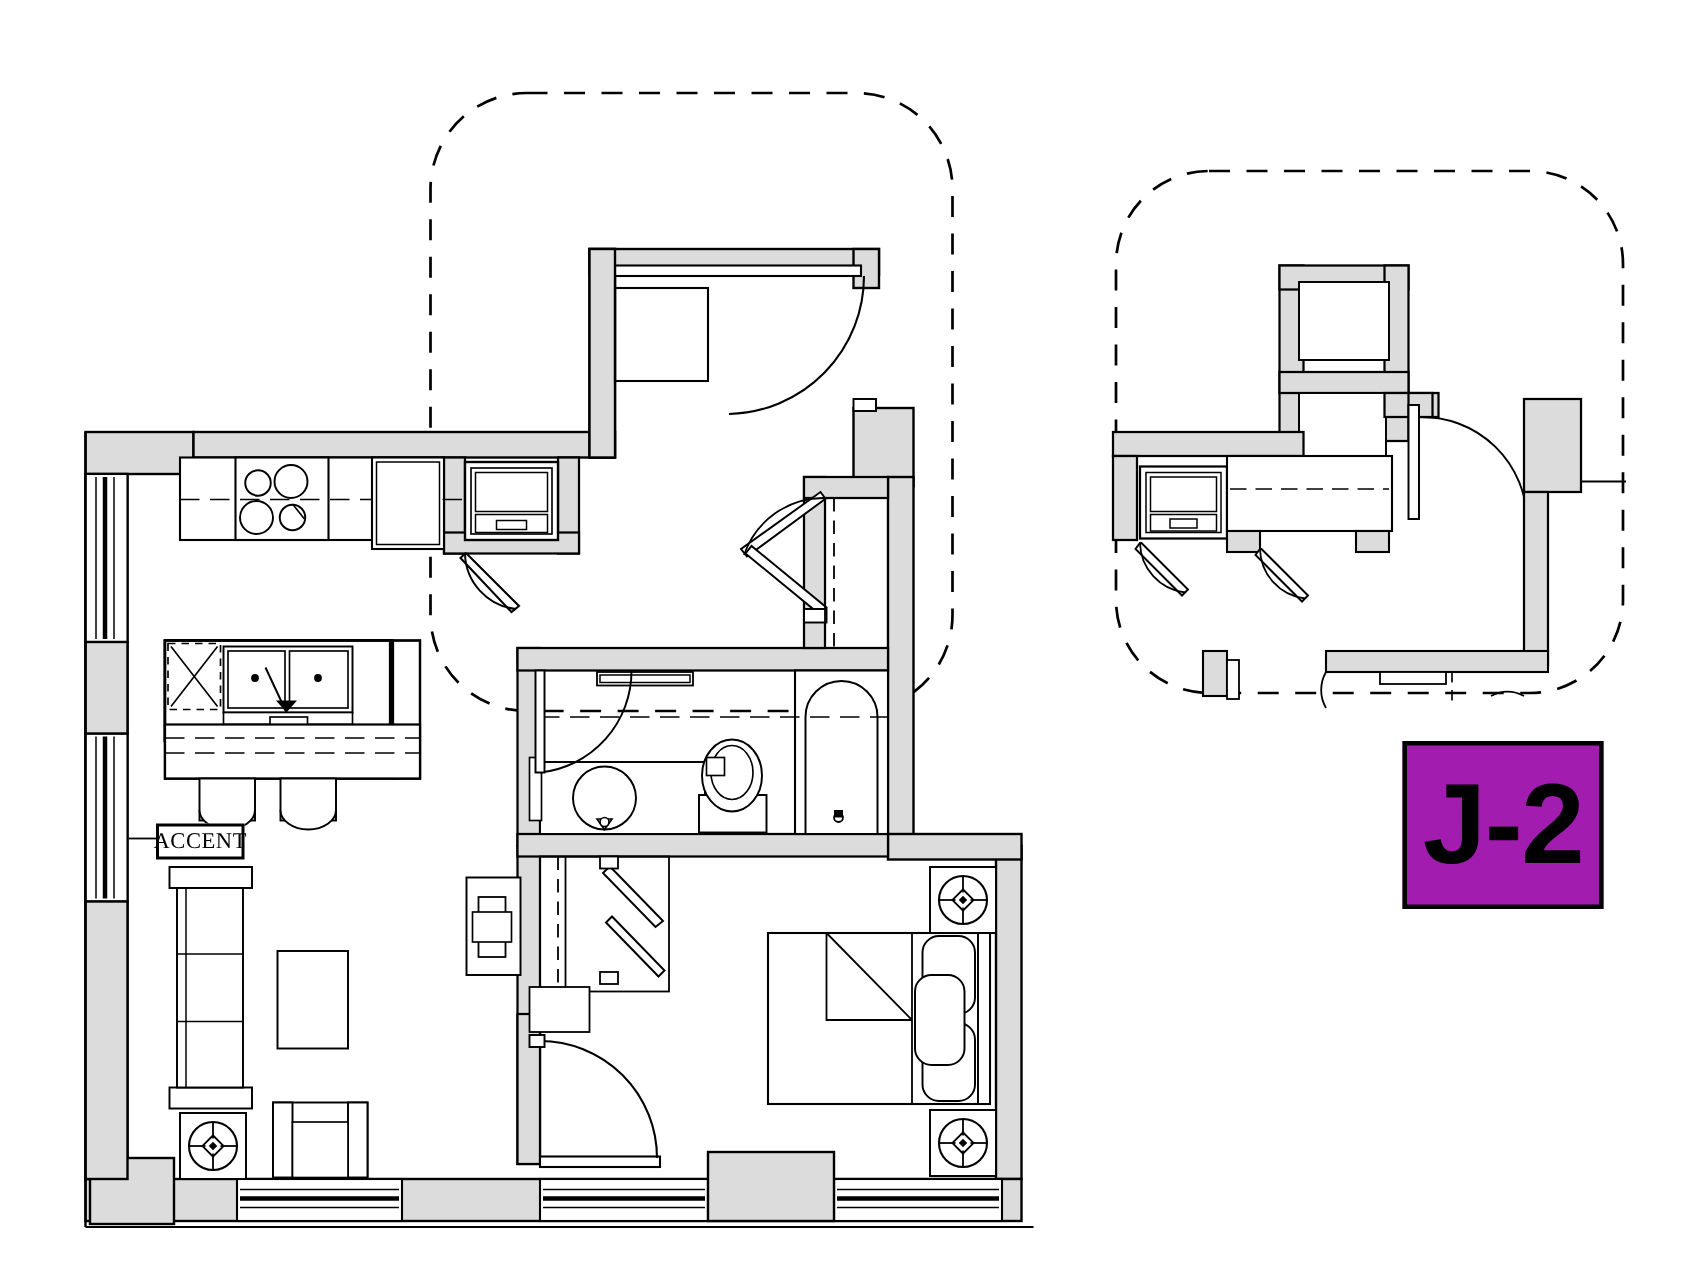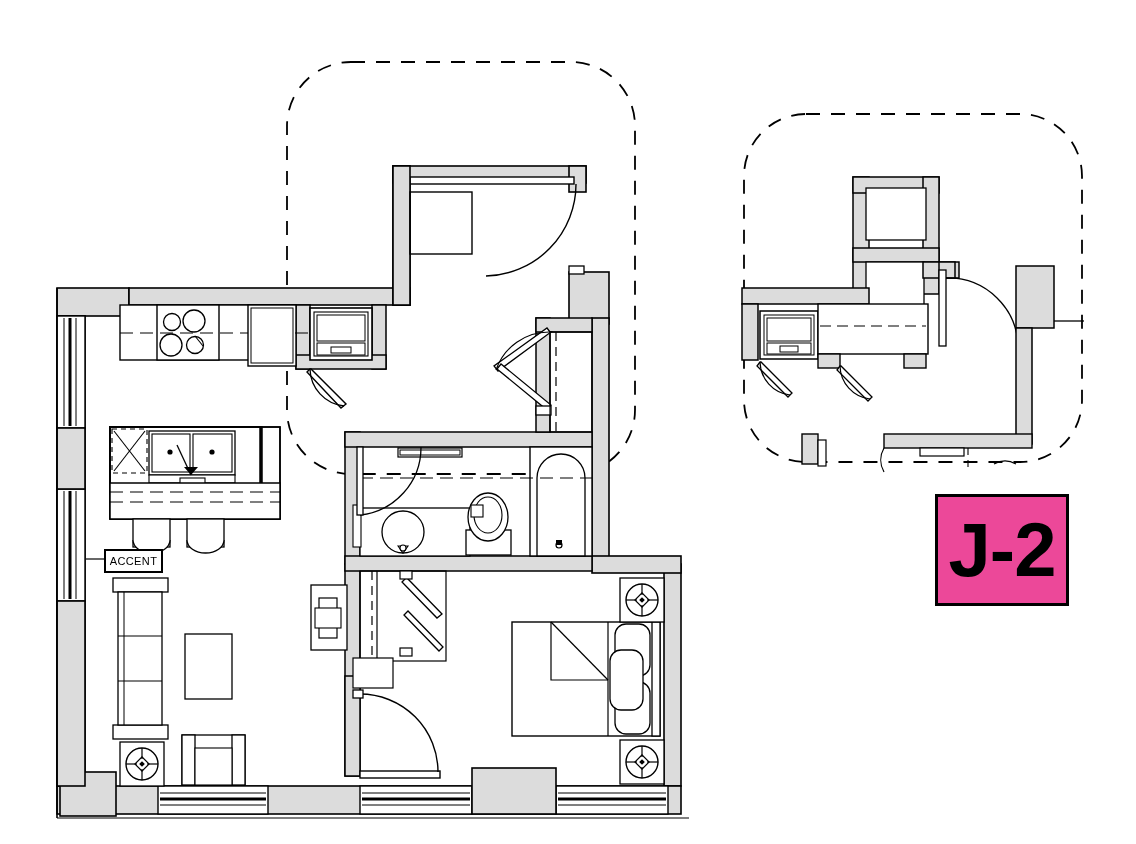--- a/index.html
+++ b/index.html
@@ -1,32 +1,32 @@
 <!DOCTYPE html>
 <html><head>
 <meta charset="utf-8">
 <style>
   html,body{margin:0;padding:0;background:#ffffff;}
   body{width:1136px;height:844px;overflow:hidden;font-family:"Liberation Sans",sans-serif;}
   #plan-root{position:relative;width:1136px;height:844px;background:#fff;}
   svg{display:block;}
   .unit-label-box{
-    position:absolute;border:3px solid #000;background:#ec4899;
+    position:absolute;border:3px solid #000;background:#a21caf;
     display:flex;align-items:center;justify-content:center;
   }
   .unit-label-text{
     font-family:"Liberation Sans",sans-serif;
     font-weight:bold;line-height:1;color:#000;letter-spacing:-1px;
   }
   .accent-box{
     position:absolute;border:2px solid #000;background:#fff;
     display:flex;align-items:center;justify-content:center;
   }
   .accent-text{
-    font-family:Liberation Sans, sans-serif;font-size:11px;color:#000;
+    font-family:Liberation Serif, serif;font-size:15px;color:#000;
     letter-spacing:.4px;white-space:nowrap;
   }
 </style>
 </head>
 <body>
 
 <div id="plan-root">
 
   <svg width="1136" height="844" viewBox="0 0 1136 844">
 

